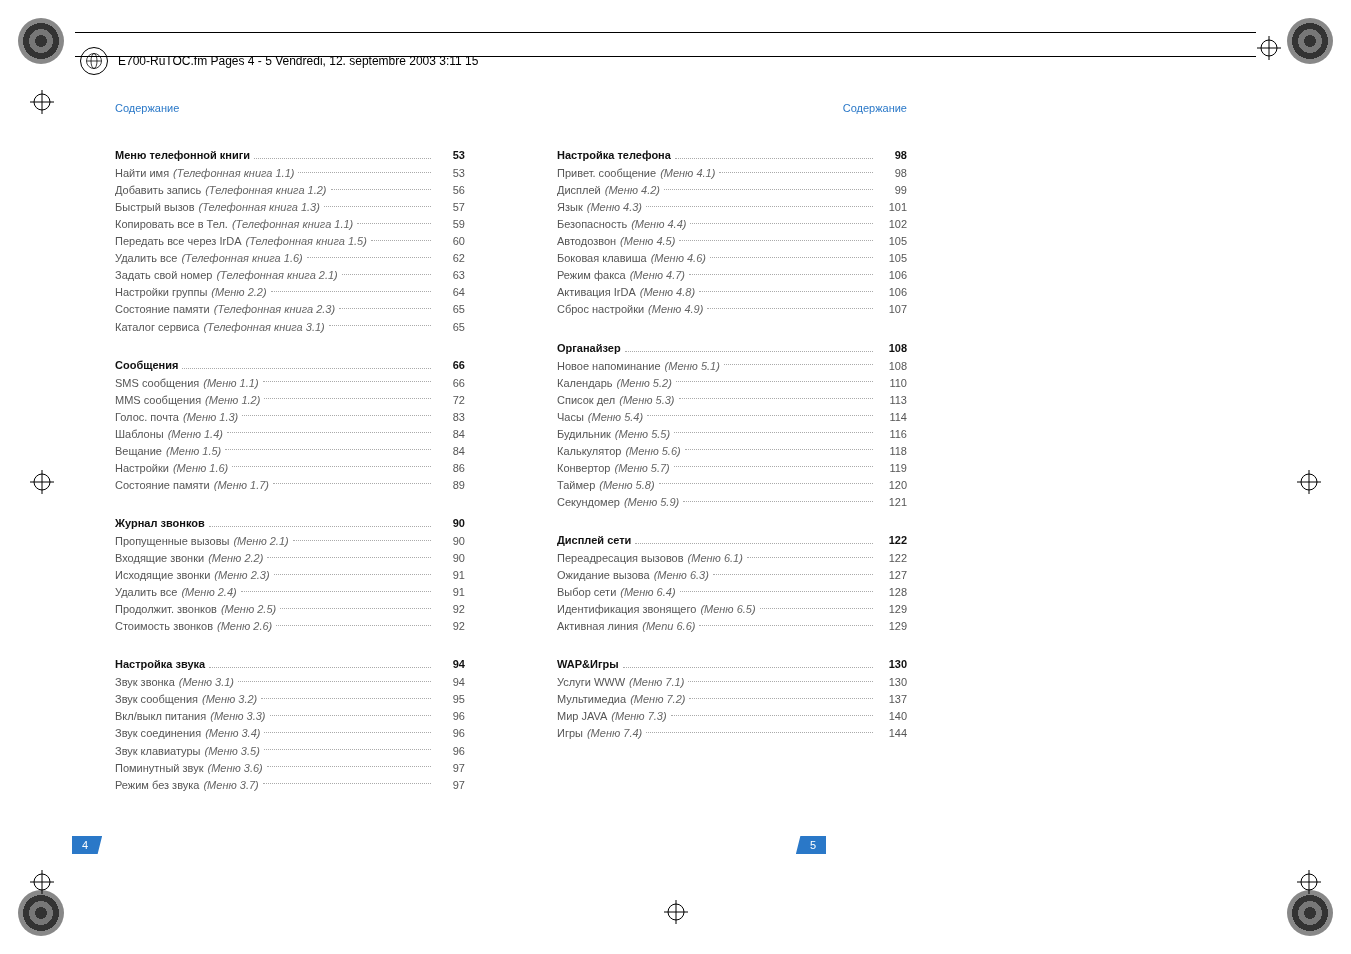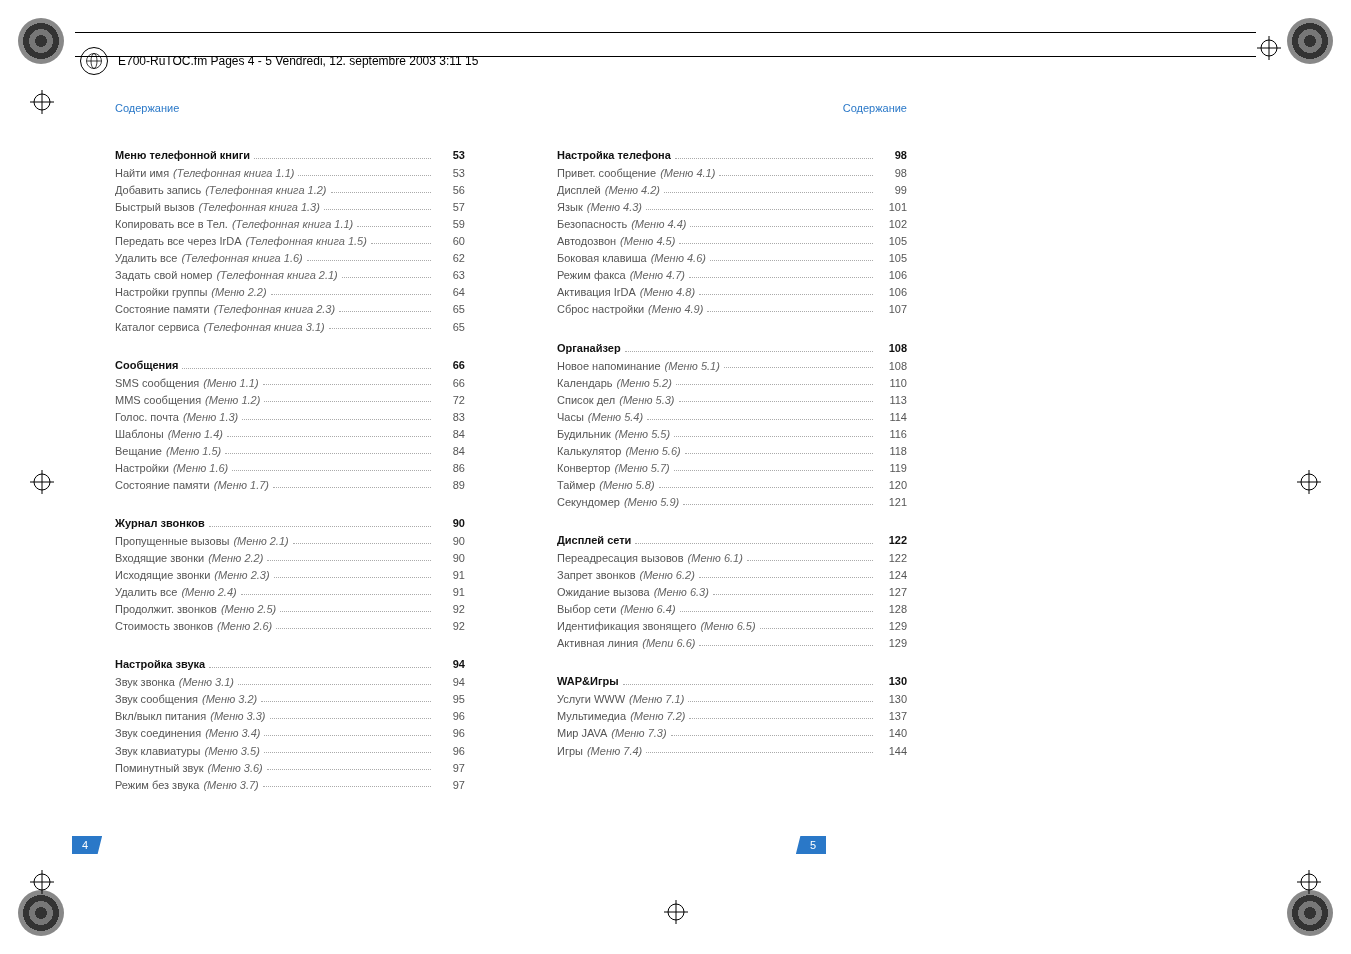--- a/index.html
+++ b/index.html
@@ -64,21 +64,21 @@
   }
   .section-row {
     display: flex;
     align-items: baseline;
     margin: 3px 0 1px 0;
     font-weight: 700;
     color: #111;
   }
   .entry-row {
     display: flex;
-    align-items: center;
+    align-items: flex-start;
     margin: 0;
     color: #555;
   }
   .label {
     white-space: nowrap;
   }
   .menuref {
     font-style: italic;
     color: #666;
     margin-left: 4px;
@@ -521,26 +521,20 @@
           <span class="leader"></span>
           <span class="pg">122</span>
         </div>
         <div class="entry-row">
           <span class="label">Переадресация вызовов</span>
           <span class="menuref">(Меню 6.1)</span>
           <span class="leader"></span>
           <span class="pg">122</span>
         </div>
         <div class="entry-row">
-          <span class="label">Запрет звонков</span>
-          <span class="menuref">(Меню 6.2)</span>
-          <span class="leader"></span>
-          <span class="pg">124</span>
-        </div>
-        <div class="entry-row">
           <span class="label">Ожидание вызова</span>
           <span class="menuref">(Меню 6.3)</span>
           <span class="leader"></span>
           <span class="pg">127</span>
         </div>
         <div class="entry-row">
           <span class="label">Выбор сети</span>
           <span class="menuref">(Меню 6.4)</span>
           <span class="leader"></span>
           <span class="pg">128</span>

